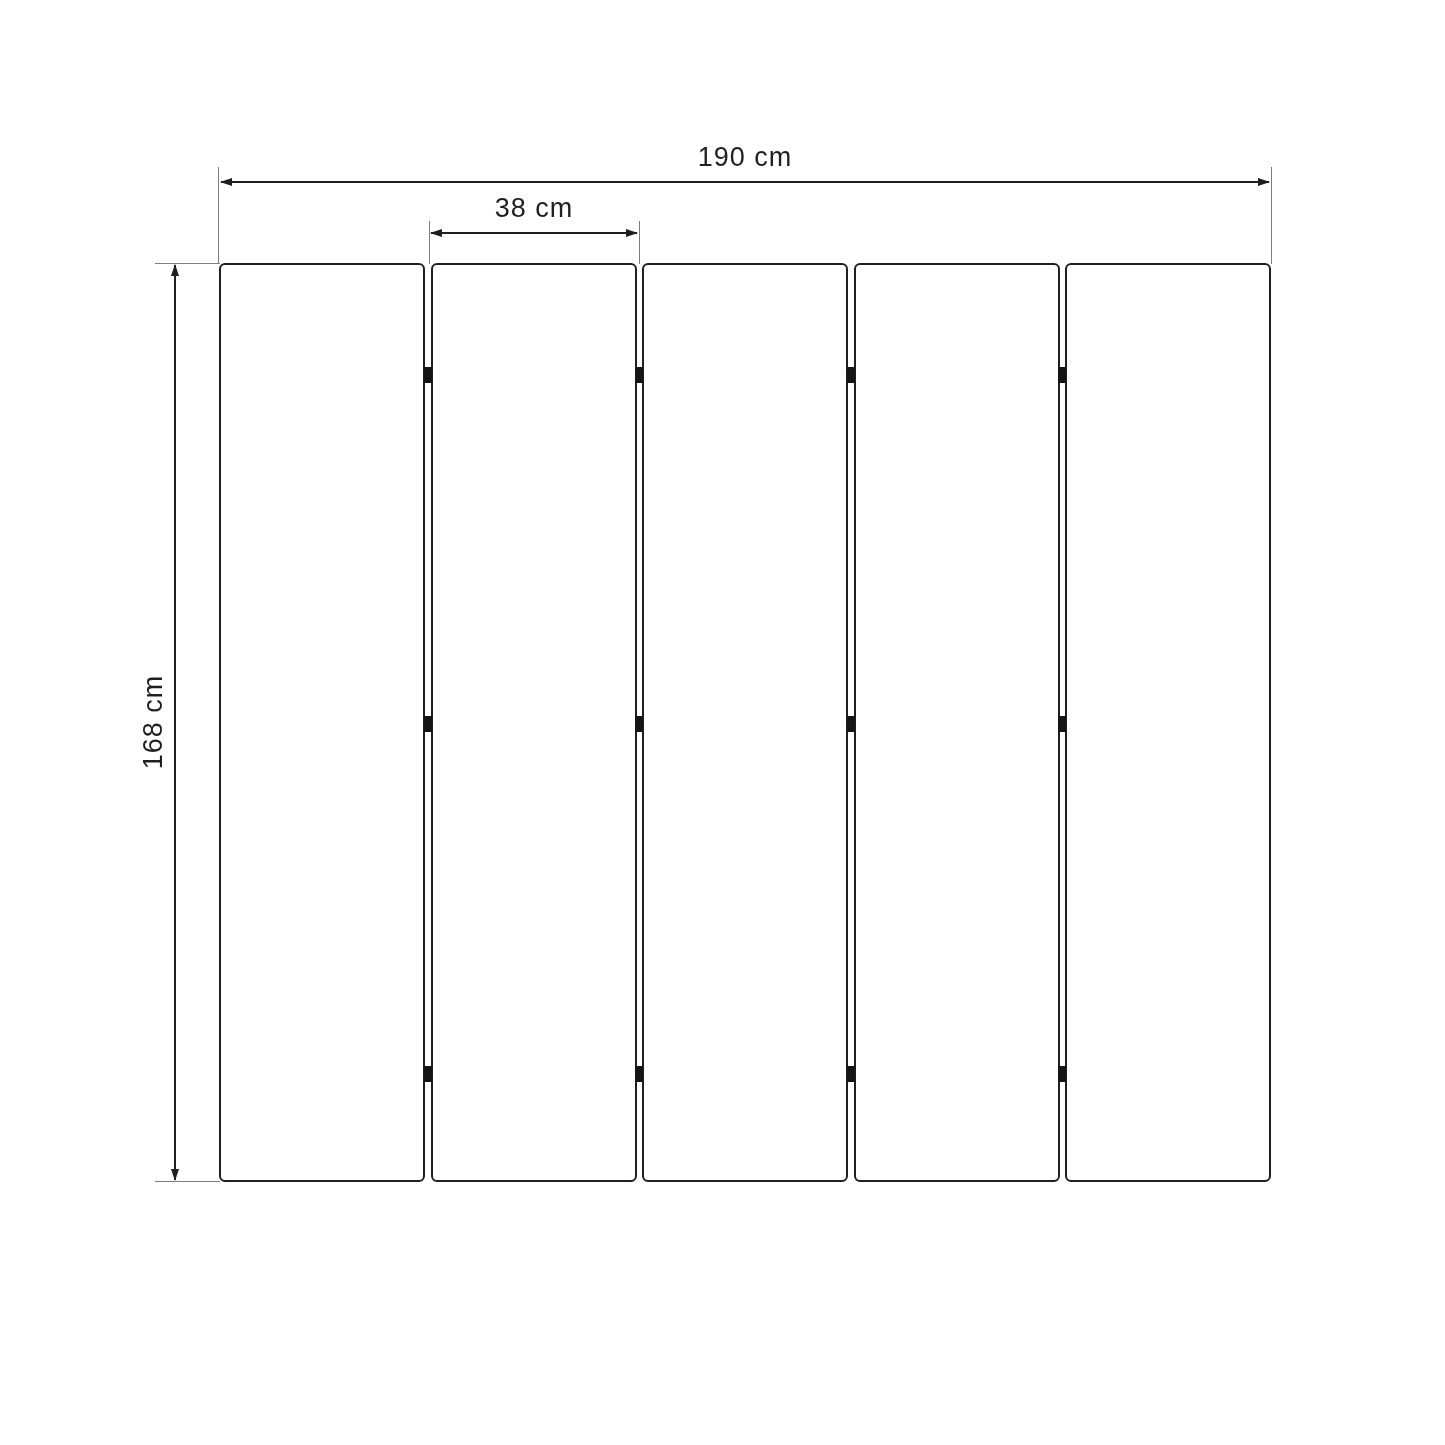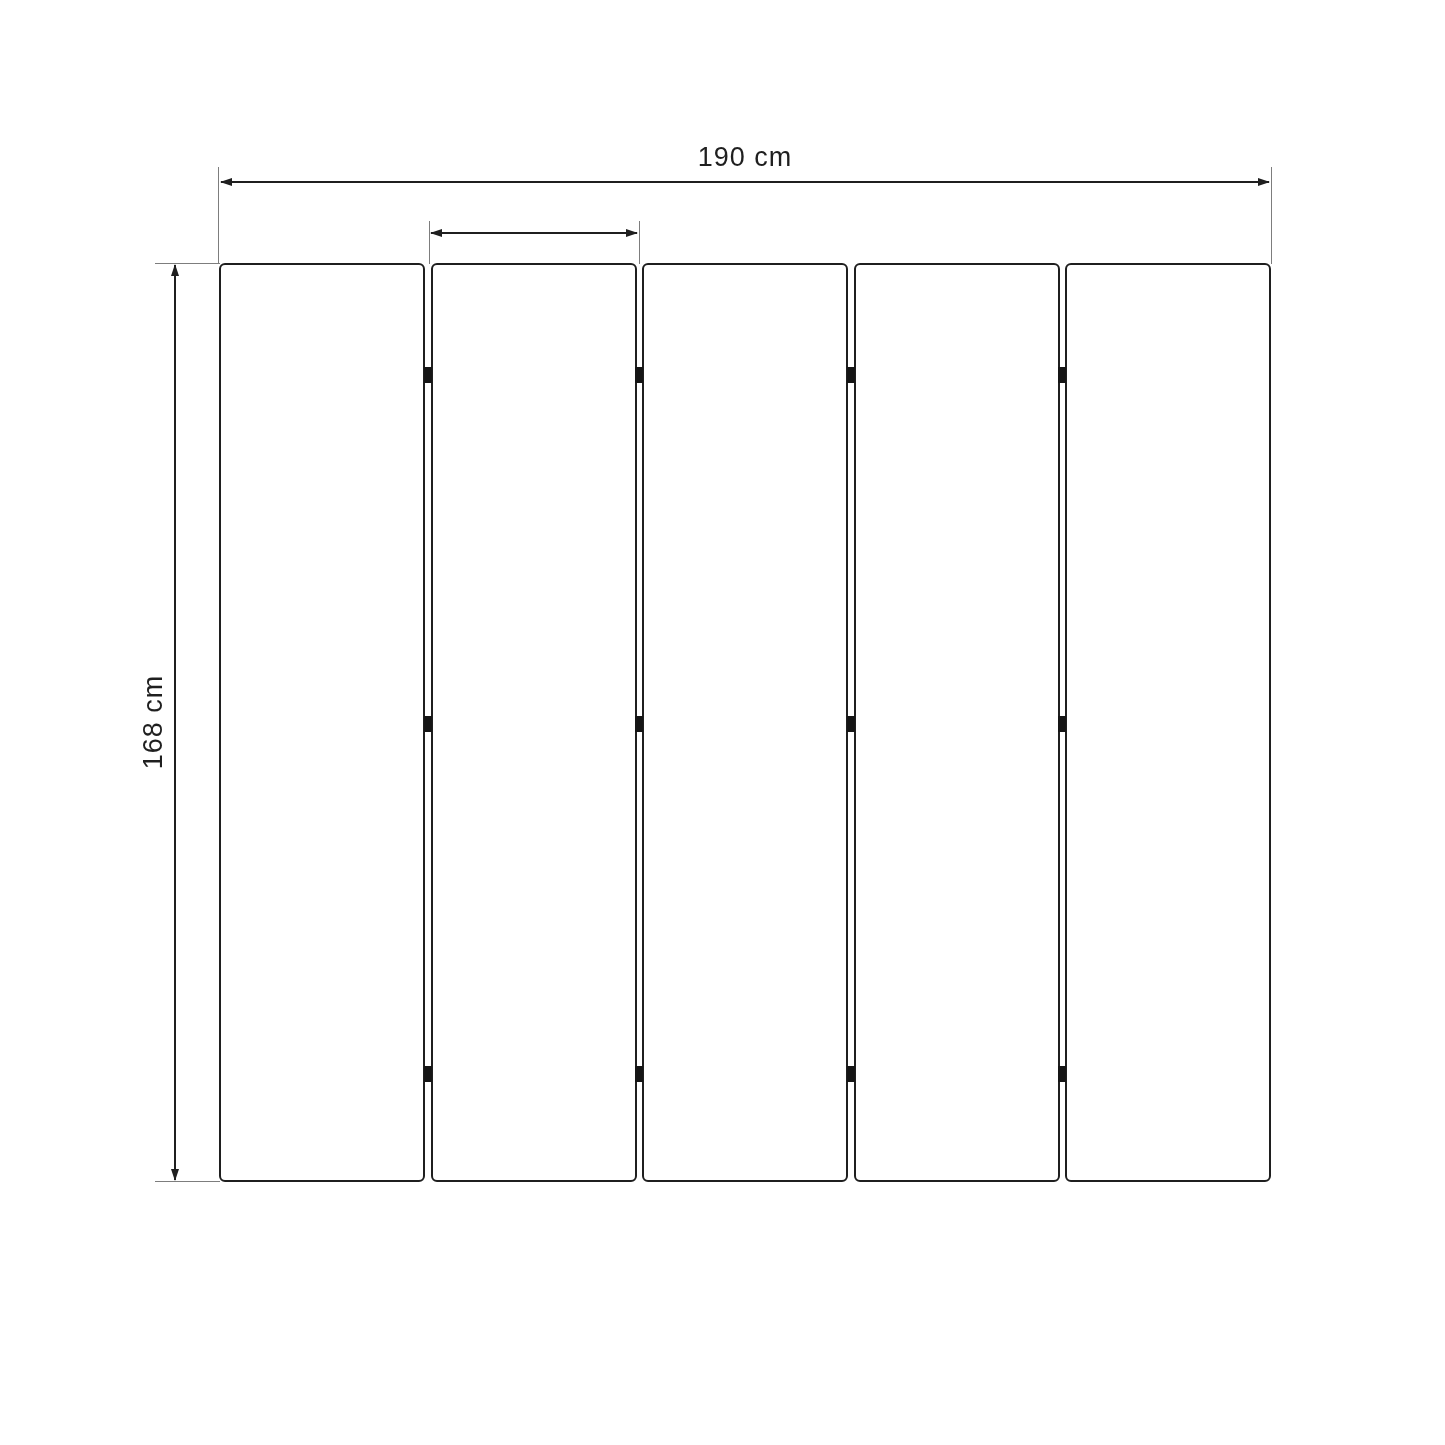--- a/index.html
+++ b/index.html
@@ -65,20 +65,21 @@
 <div class="canvas">
 
   <div class="dim-label label-total">190 cm</div>
   <div class="dim-line dim-total">
     <span class="arr arr-left"></span>
     <span class="arr arr-right"></span>
   </div>
   <span class="ext ext-total-left"></span>
   <span class="ext ext-total-right"></span>
 
+  <div class="dim-label label-panel">38 cm</div>
   <div class="dim-line dim-panel">
     <span class="arr arr-left"></span>
     <span class="arr arr-right"></span>
   </div>
   <span class="ext ext-panel-left"></span>
   <span class="ext ext-panel-right"></span>
 
   <div class="dim-label label-height">168 cm</div>
   <div class="dim-line dim-height">
     <span class="arr arr-up"></span>

